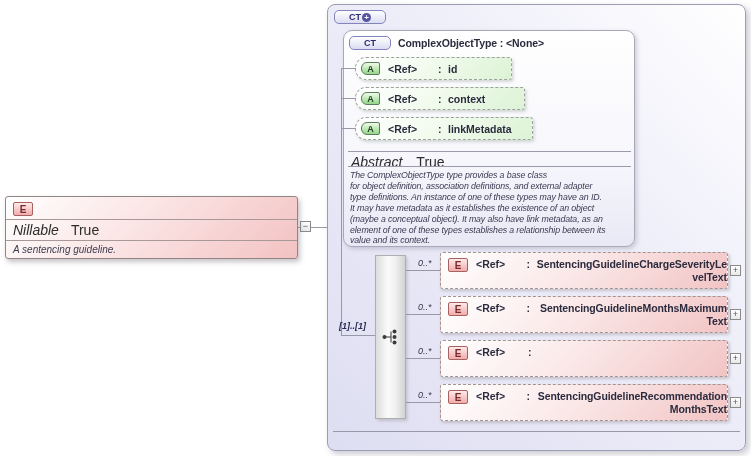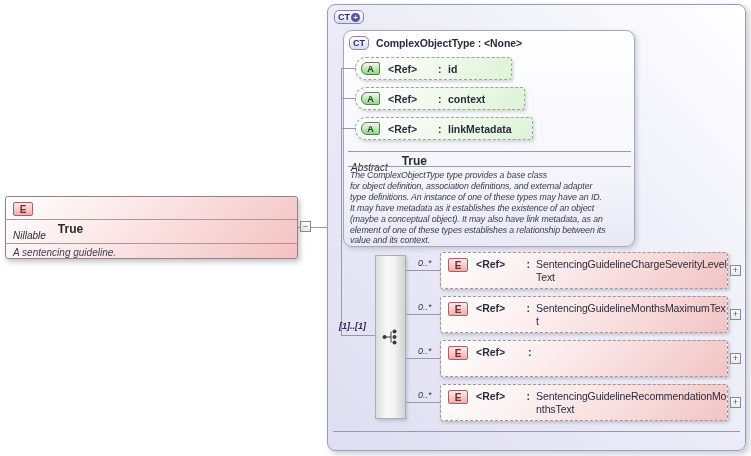--- a/index.html
+++ b/index.html
@@ -11,39 +11,39 @@
   .vline { position:absolute; background:#9898a8; width:1px; }
 
   
   .elem-main { position:absolute; left:5px; top:196px; width:293px; height:63px;
     border:1px solid #918585; border-radius:3px;
     background:linear-gradient(135deg,#ffffff 0%,#fbe4e4 45%,#f3c2c2 100%);
     box-shadow:2px 3px 5px rgba(130,120,130,.45); }
   .elem-main .hdr { display:flex; align-items:center; gap:7px; padding:5px 6px 3px 7px; }
   .prop-row { display:flex; gap:12px; padding:2px 6px 2px 7px;
     border-top:1px solid #a89898; border-bottom:1px solid #a89898; }
-  .prop-label { font-style:italic; font-size:10px; color:#2c2c2c;margin-top:8px; }
-  .prop-value { font-weight:bold; font-size:12px; color:#2c2c2c; }
+  .prop-label { font-style:italic; font-size:14px; color:#2c2c2c; }
+  .prop-value { font-weight:normal; font-size:14px; color:#2c2c2c; }
   .annot { font-style:italic; font-size:10px; color:#3c3c50; padding:3px 6px 2px 7px; }
 
   .title { font-weight:bold; font-size:10.5px; color:#2b2b3e; letter-spacing:-0.1px; white-space:nowrap; }
 
   
   .icon-e { display:inline-flex; align-items:center; justify-content:center;
     width:20px; height:14px; flex:0 0 20px;
     border:1px solid #a86060; border-radius:2px;
     background:linear-gradient(to bottom,#fdeaea,#f0acac);
     font-size:10px; font-weight:bold; color:#7c2a2a; }
   .icon-a { display:inline-flex; align-items:center; justify-content:center;
     width:19px; height:13px; flex:0 0 19px;
     border:1px solid #5c7c5c; border-radius:6px 2px 2px 6px;
     background:linear-gradient(to bottom,#effbe7,#94d68a);
     font-size:9px; font-weight:bold; color:#234023; }
   .icon-ct { display:inline-flex; align-items:center; justify-content:space-between; gap:1px;
-    height:14px; padding:0 3px; border:1px solid #8484bc; border-radius:5px;
+    height:14px; padding:0 14px; border:1px solid #8484bc; border-radius:5px;
     background:linear-gradient(to bottom,#ffffff,#dcdcf2);
     font-size:9px; font-weight:bold; color:#2c2c6e; }
   .plusdot { display:inline-flex; align-items:center; justify-content:center;
     width:9px; height:9px; border-radius:50%; background:#5656a0; color:#ffffff;
     font-size:8px; font-weight:bold; line-height:9px; }
 
   .toggle { position:absolute; width:11px; height:11px; border:1px solid #8a8a8a;
     background:linear-gradient(to bottom,#ffffff,#e8e8e8);
     font-size:9px; line-height:9px; text-align:center; color:#555; }
 
@@ -86,22 +86,22 @@
   .card-seq { font-weight:bold; color:#2a2a55; }
 
   
   .elem-ref { position:absolute; left:440px; width:288px; height:37px;
     border:1px dashed #a09494; border-radius:3px;
     background:linear-gradient(135deg,#ffffff 0%,#fbe9e9 45%,#f2c4c4 100%);
     box-shadow:1.5px 2px 3px rgba(150,140,145,.4);
     display:flex; align-items:flex-start; padding:5px 0 0 7px; }
   .elem-ref .ref { font-weight:bold; font-size:10.5px; color:#2b2b3e; width:52px; margin-left:8px; }
   .elem-ref .colon { font-weight:bold; font-size:10.5px; color:#2b2b3e; width:10px; }
-  .elem-ref .nm { font-weight:normal; font-size:10.5px; color:#2b2b3e; width:197px;
-    line-height:13px; word-break:break-all; letter-spacing:-0.1px; }
+  .elem-ref .nm { font-weight:bold; font-size:10.5px; color:#2b2b3e; width:197px;
+    line-height:13px; word-break:break-all; letter-spacing:-0.1px;text-align:right; }
 
   .bottom-annot { position:absolute; left:336px; top:435px; font-style:italic;
     font-size:10px; color:#3c3c50; }
 </style>
 </head>
 <body>
 
 <div id="canvas">
 
   <div class="line" style="left:298px; top:227px; width:43px;"></div>

